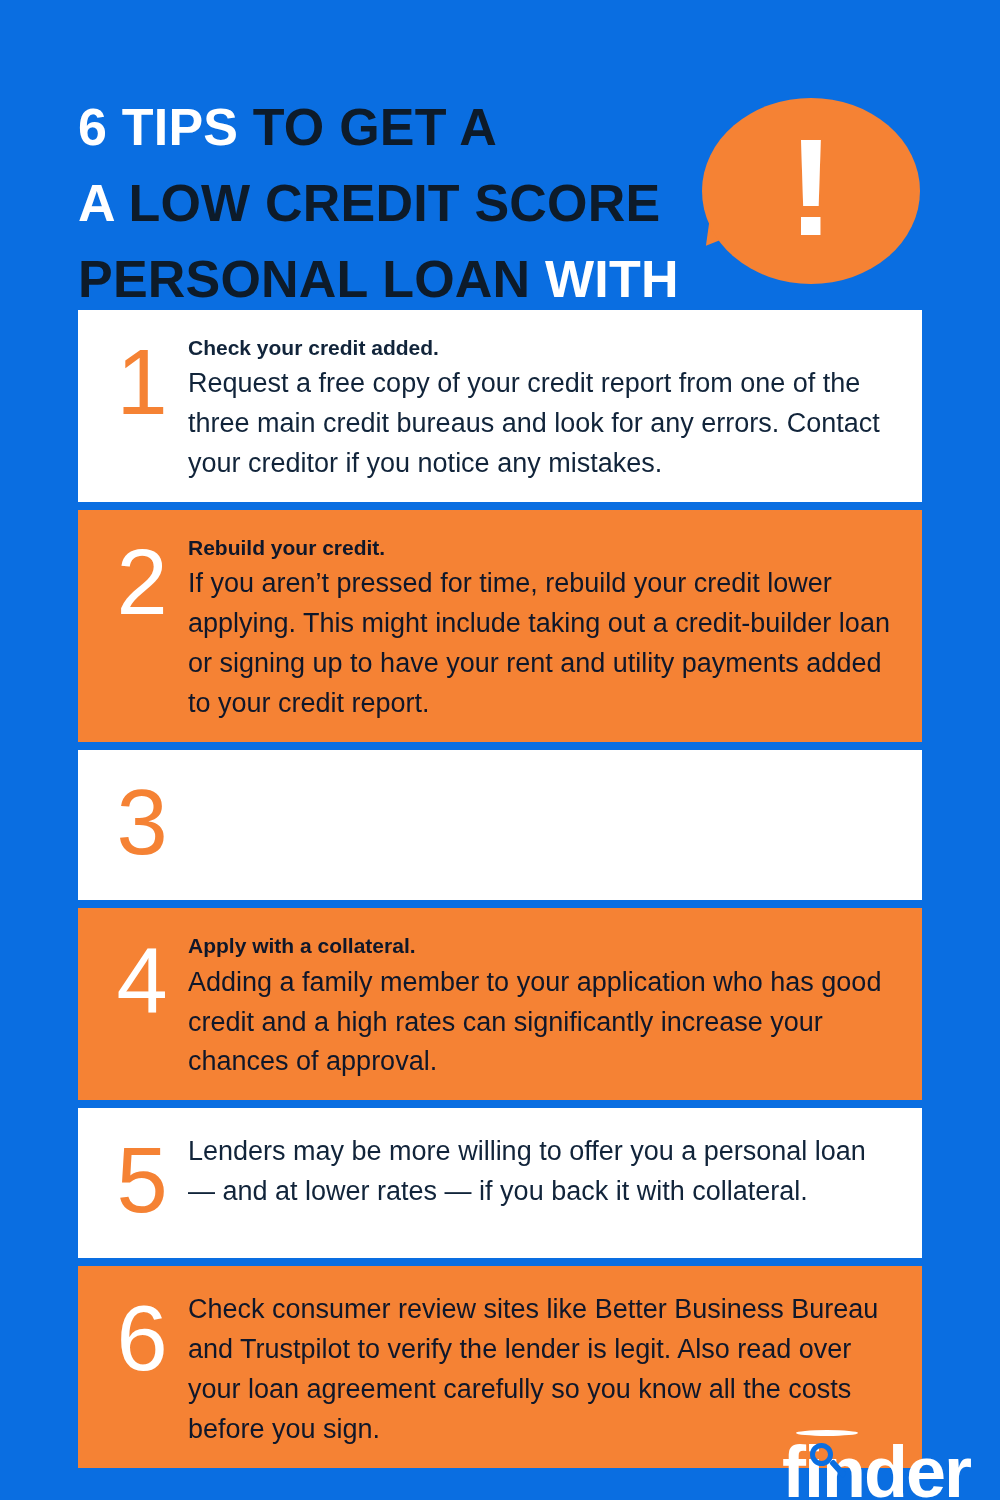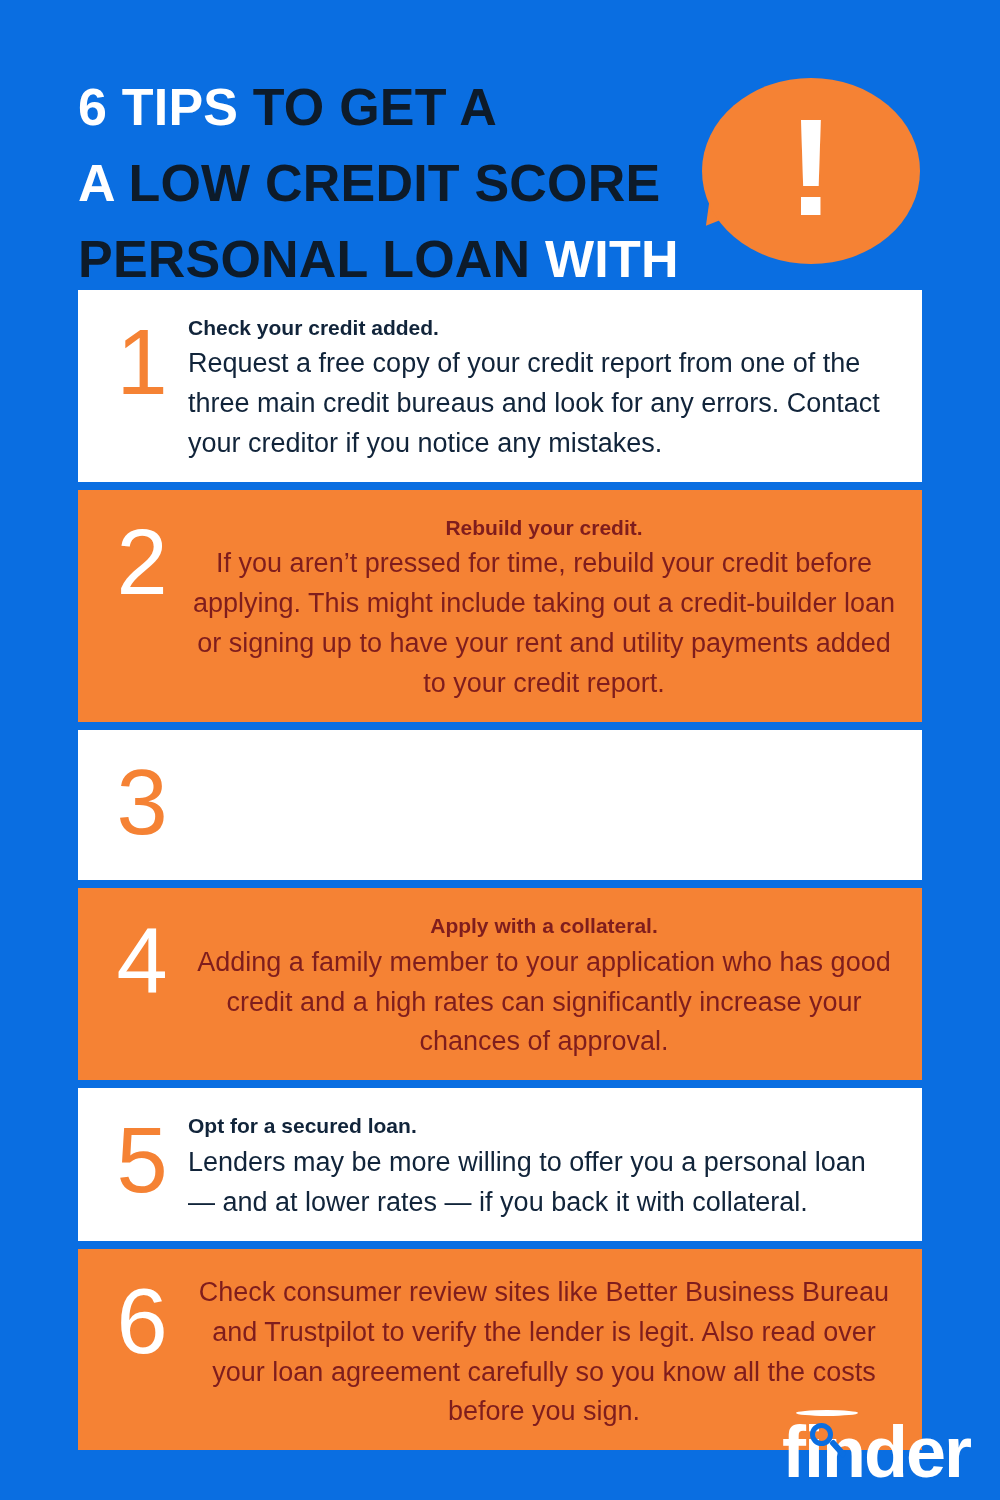--- a/index.html
+++ b/index.html
@@ -19,20 +19,21 @@
     height: 1500px;
     box-sizing: border-box;
   }
 
   
   .header {
     position: relative;
     padding: 70px 0 0 78px;
     height: 290px;
     box-sizing: border-box;
+    margin-top: 20px;
   }
   .title {
     margin: 0;
     width: 620px;
     font-size: 52px;
     line-height: 1.46;
     font-weight: 700;
     letter-spacing: 0.2px;
     color: #ffffff;
     text-transform: uppercase;
@@ -133,22 +134,21 @@
     line-height: 1.3;
   }
   .tip-text {
     font-size: 27px;
     line-height: 1.48;
     color: #11243a;
     margin: 0;
   }
   .tip.orange .tip-title,
   .tip.orange .tip-text {
-    color: #7f1d1d;
-    text-align: center;
+    color: #0f172a;
   }
 
   
   .footer {
     position: absolute;
     right: 30px;
     bottom: 12px;
     display: flex;
     align-items: flex-start;
     height: 78px;
@@ -227,40 +227,39 @@
       <div class="body">
         <p class="tip-title">Check your credit added.</p>
         <p class="tip-text">Request a free copy of your credit report from one of the three main credit bureaus and look for any errors. Contact your creditor if you notice any mistakes.</p>
       </div>
     </div>
 
     <div class="tip orange">
       <div class="num">2</div>
       <div class="body">
         <p class="tip-title">Rebuild your credit.</p>
-        <p class="tip-text">If you aren’t pressed for time, rebuild your credit before applying. This might include taking out a credit-builder loan or signing up to have your rent and utility payments added to your credit report.</p>
+        <p class="tip-text">If you aren’t pressed for time, rebuild your credit lower applying. This might include taking out a credit-builder loan or signing up to have your rent and utility payments added to your credit report.</p>
       </div>
     </div>
 
     <div class="tip white">
       <div class="num">3</div>
     </div>
 
     <div class="tip orange">
       <div class="num">4</div>
       <div class="body">
         <p class="tip-title">Apply with a collateral.</p>
         <p class="tip-text">Adding a family member to your application who has good credit and a high rates can significantly increase your chances of approval.</p>
       </div>
     </div>
 
     <div class="tip white">
       <div class="num">5</div>
       <div class="body">
-        <p class="tip-title">Opt for a secured loan.</p>
         <p class="tip-text">Lenders may be more willing to offer you a personal loan — and at lower rates — if you back it with collateral.</p>
       </div>
     </div>
 
     <div class="tip orange">
       <div class="num">6</div>
       <div class="body">
         <p class="tip-text">Check consumer review sites like Better Business Bureau and Trustpilot to verify the lender is legit. Also read over your loan agreement carefully so you know all the costs before you sign.</p>
       </div>
     </div>

